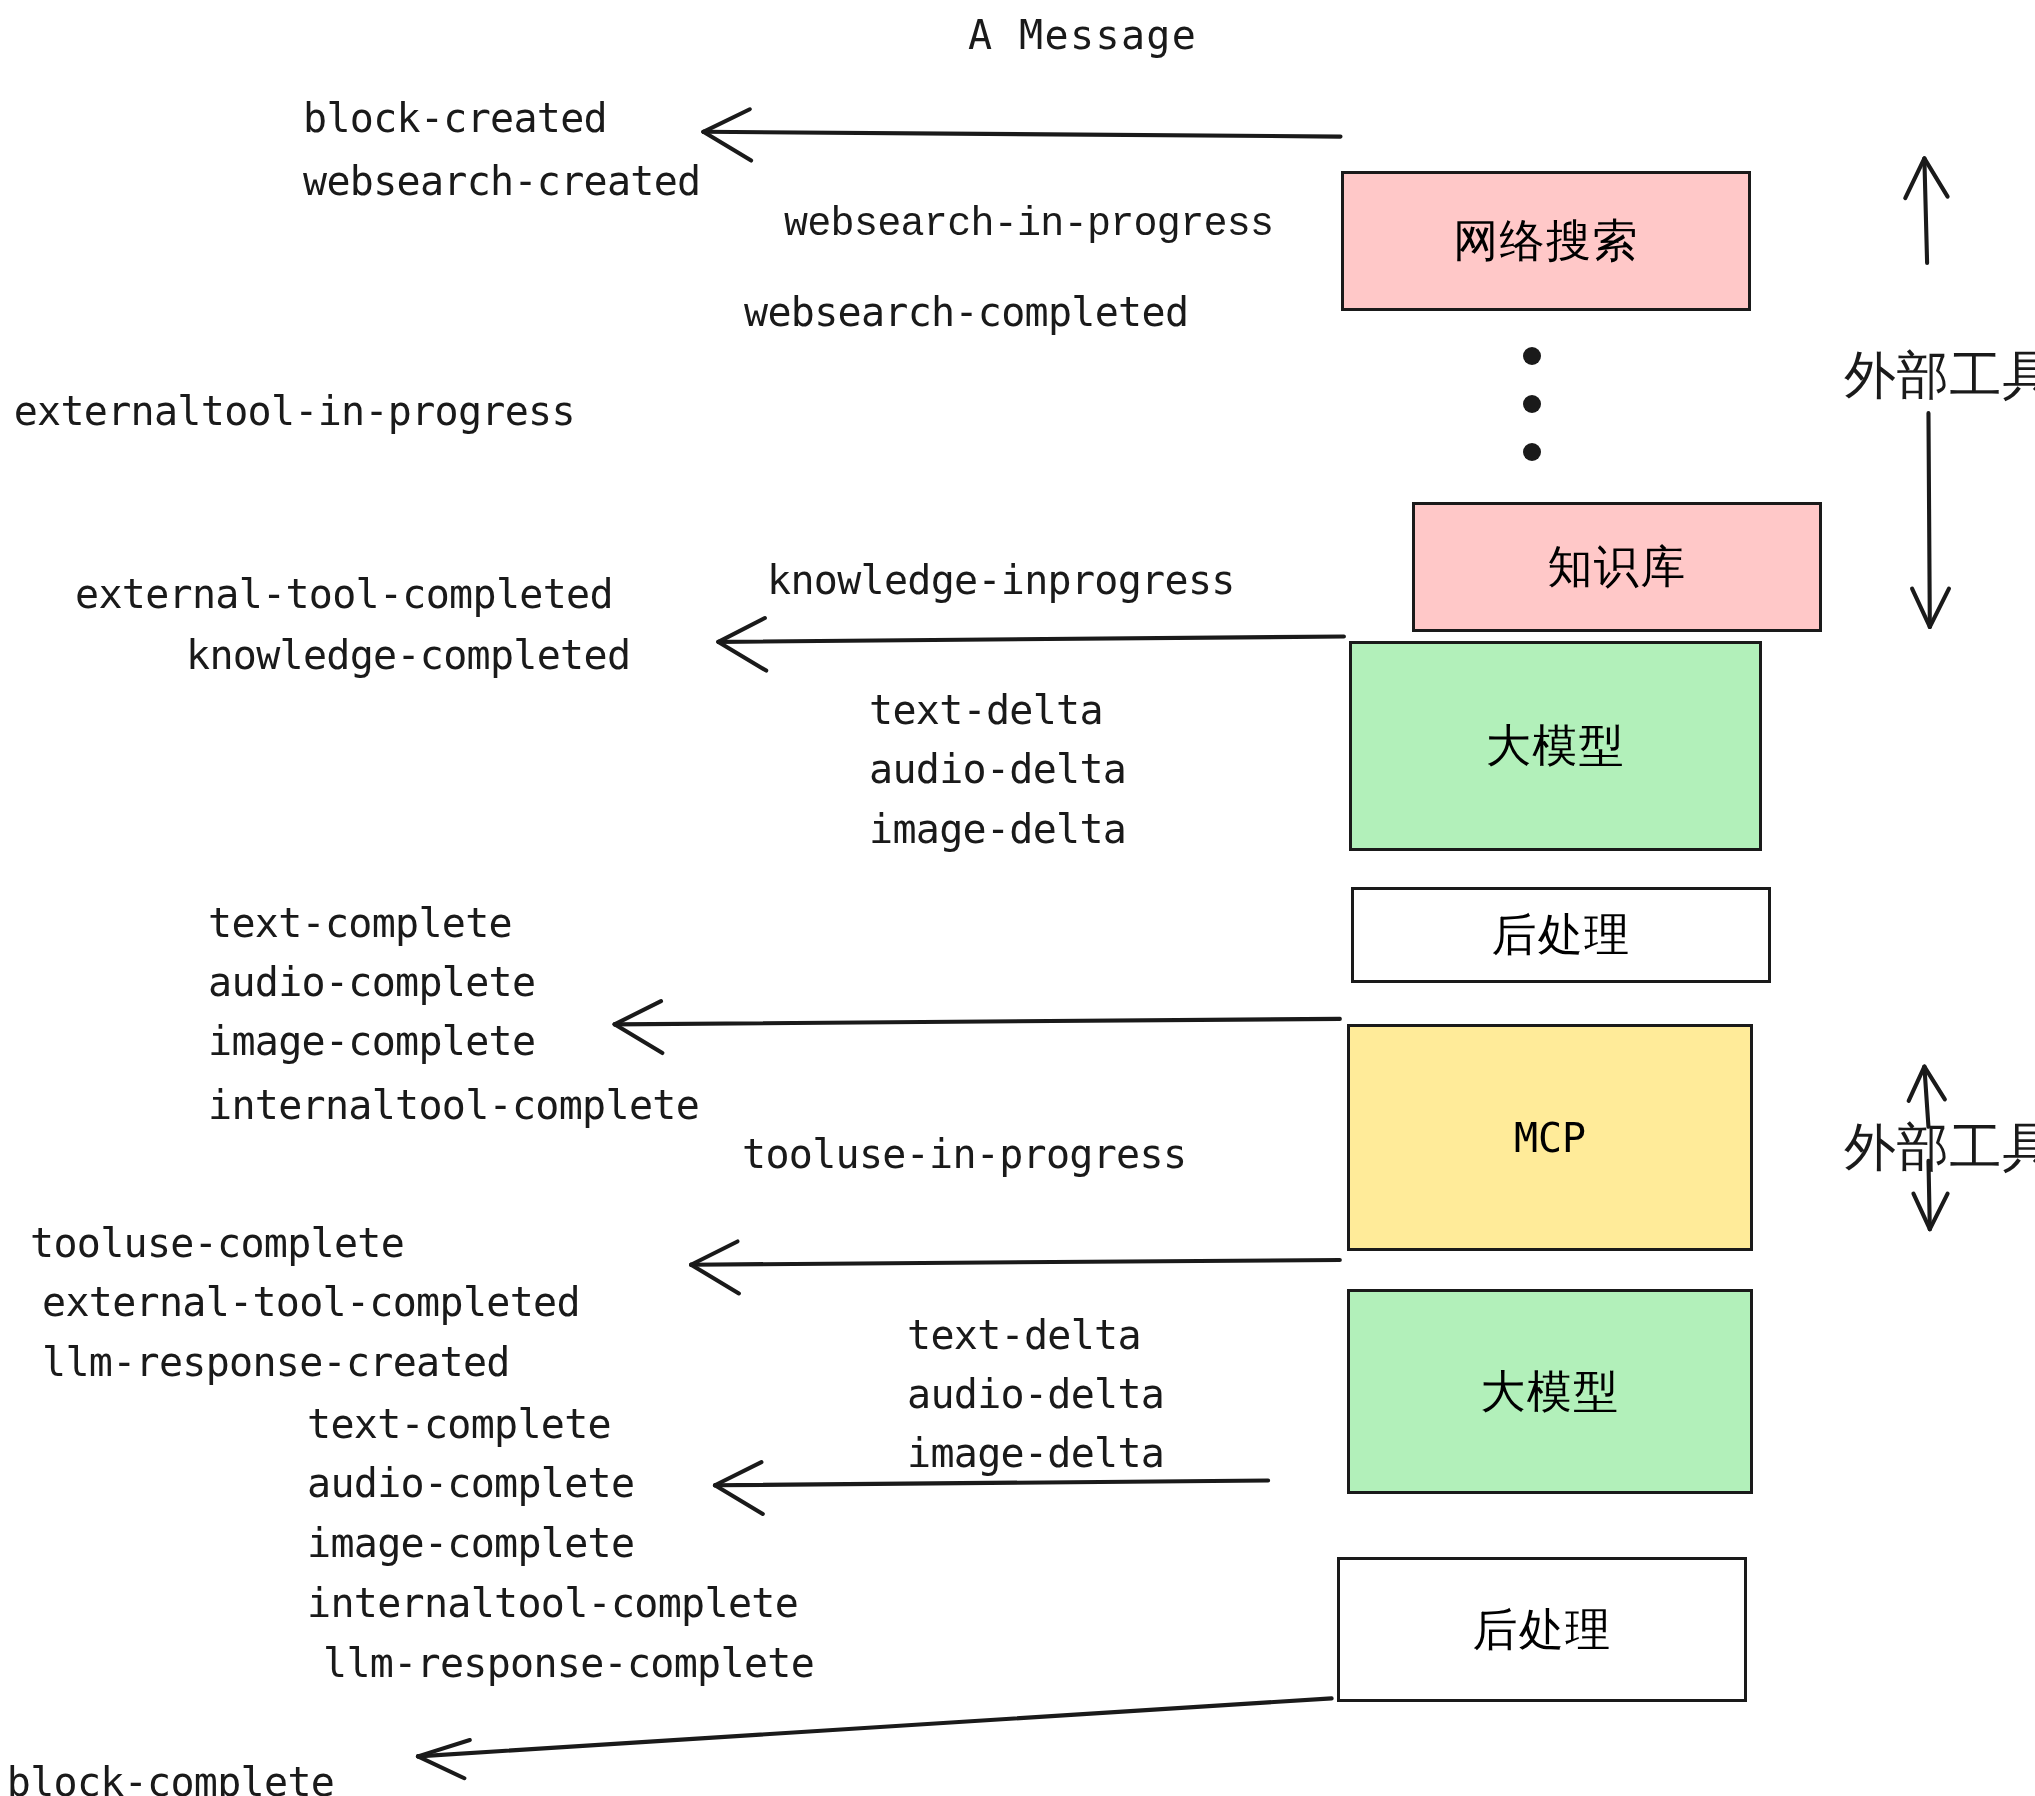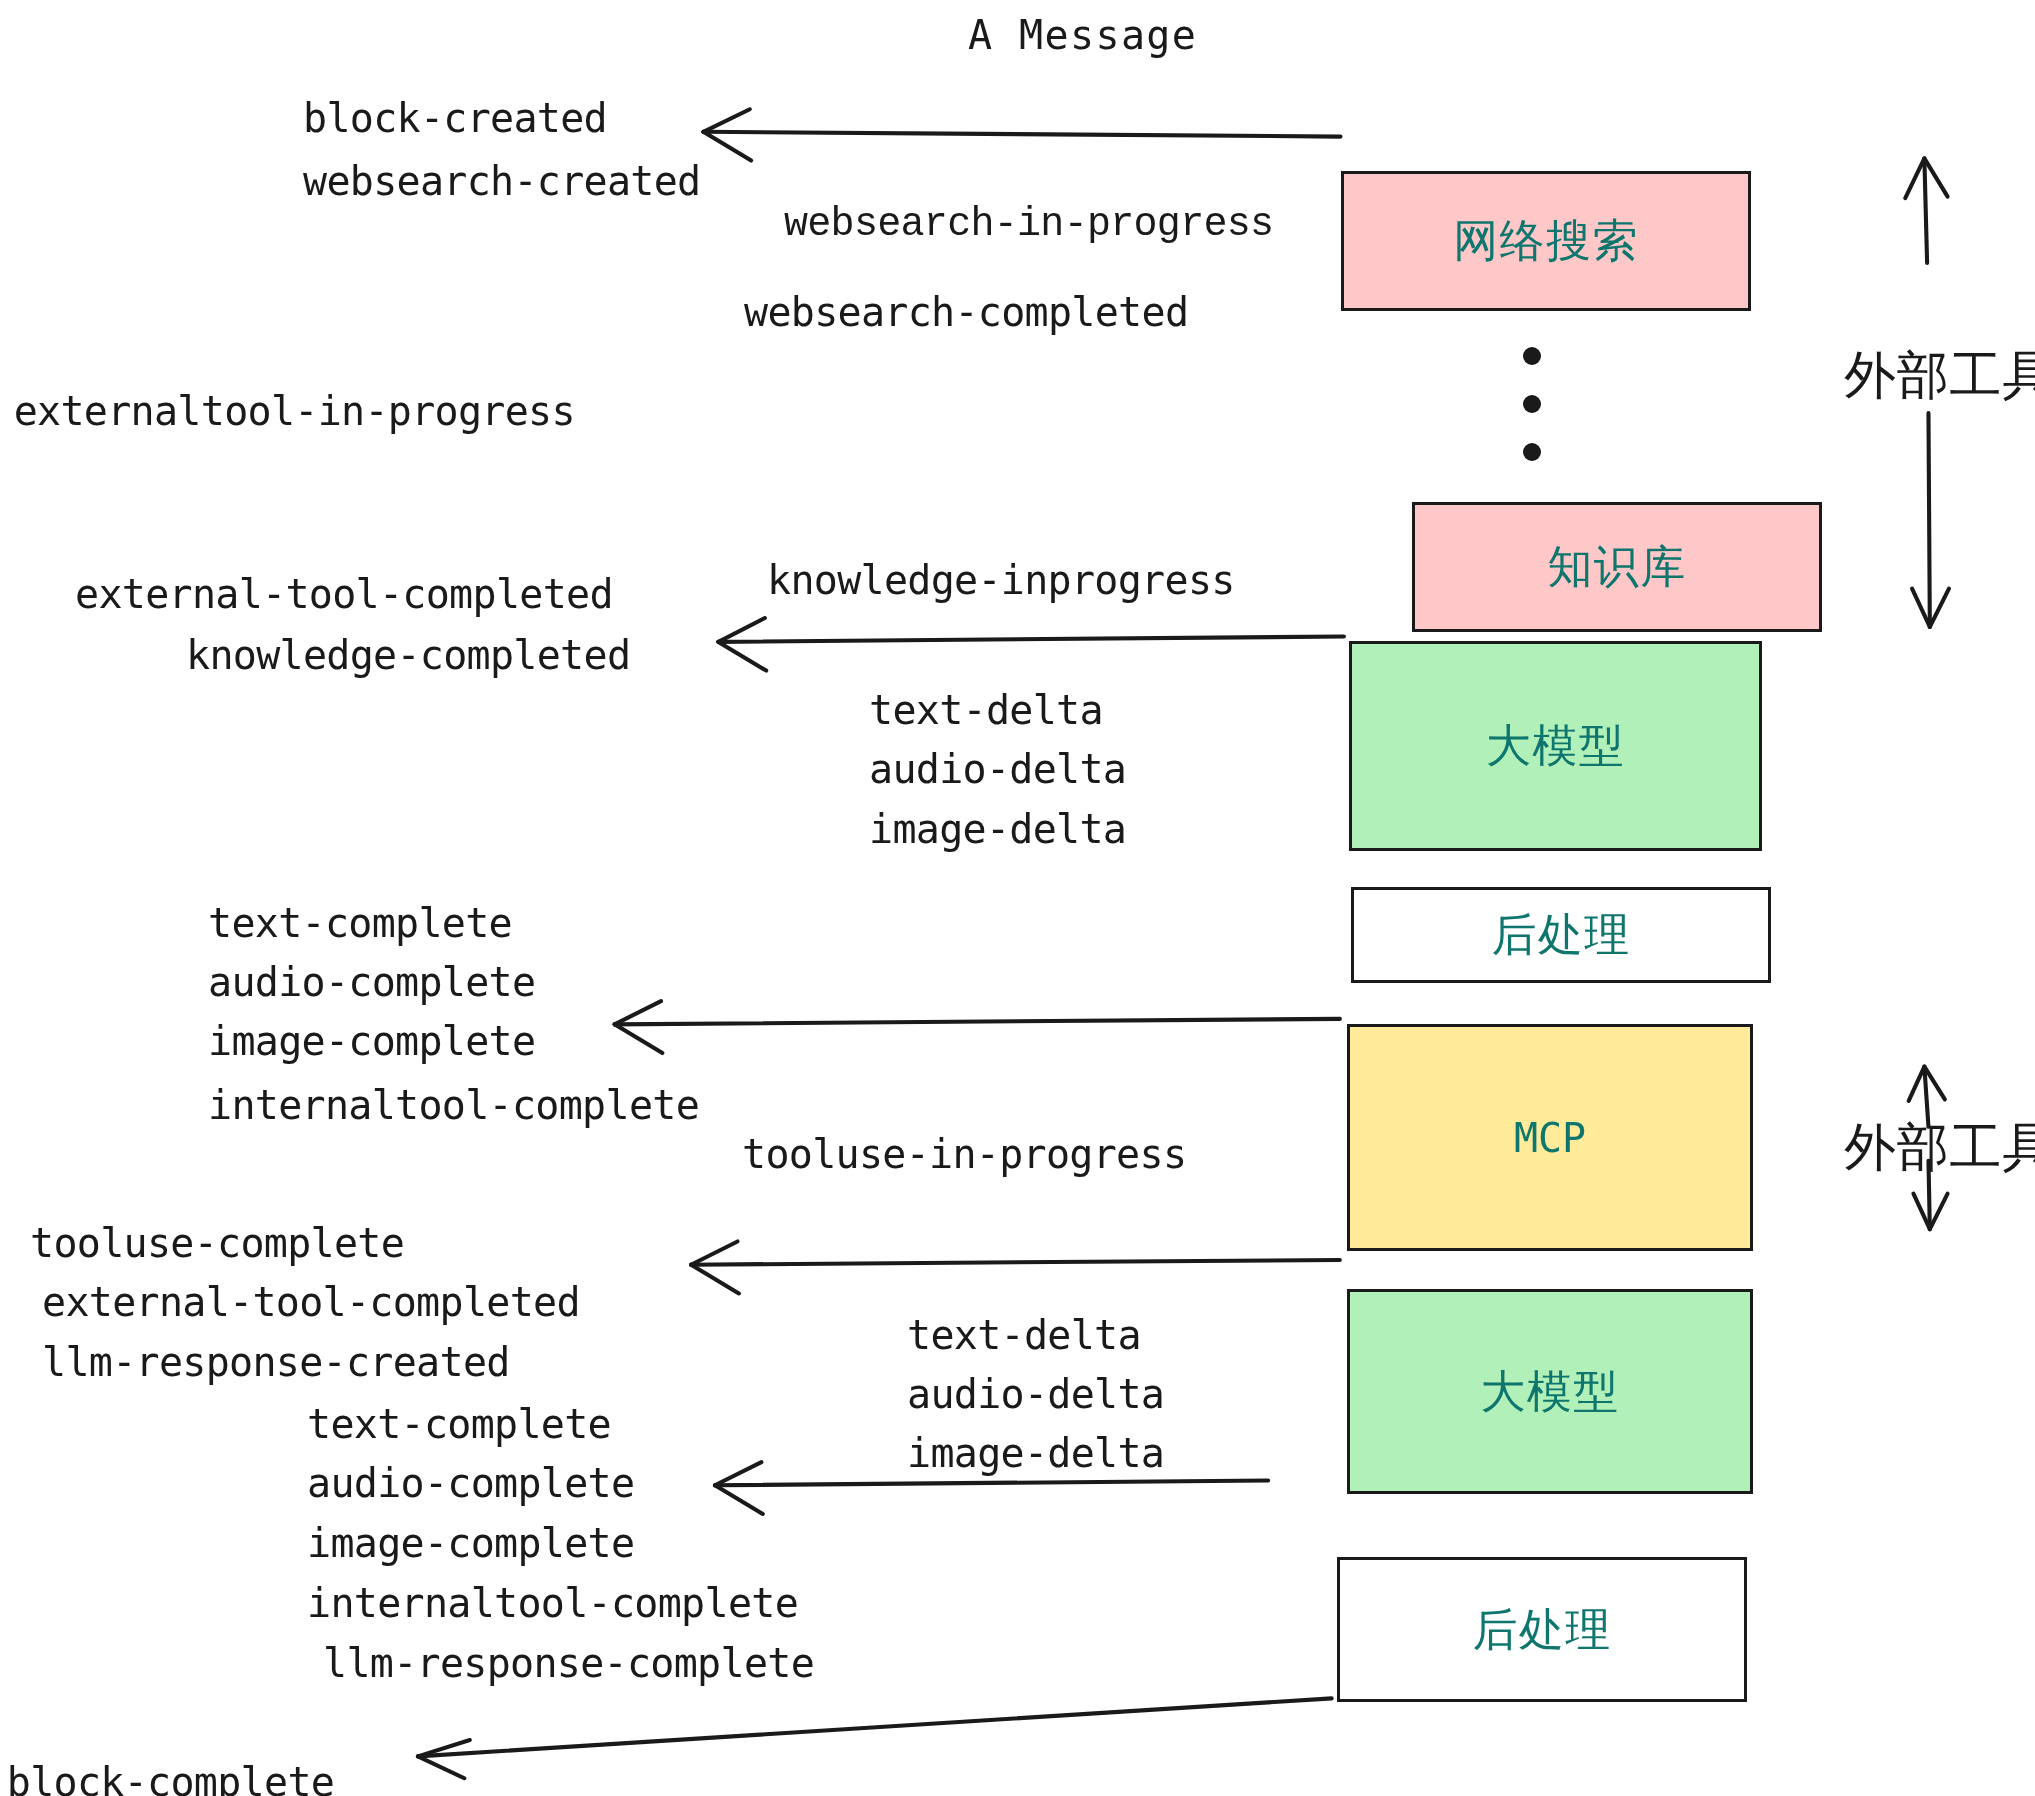--- a/index.html
+++ b/index.html
@@ -48,21 +48,21 @@
     position: absolute;
     box-sizing: border-box;
     border: 3.4px solid #1a1a1a;
     display: flex;
     align-items: center;
     justify-content: center;
   }
   .node .node-label {
     font-family: "DejaVu Sans", "Liberation Sans", sans-serif;
     font-size: 45px;
-    color: #0f766e;
+    color: #000000;
     white-space: pre;
     letter-spacing: 1.4px;
   }
   .node.mono .node-label {
     font-family: "DejaVu Sans Mono", "Liberation Mono", monospace;
     font-size: 40px;
     letter-spacing: 0px;
   }
   
   #wires {

